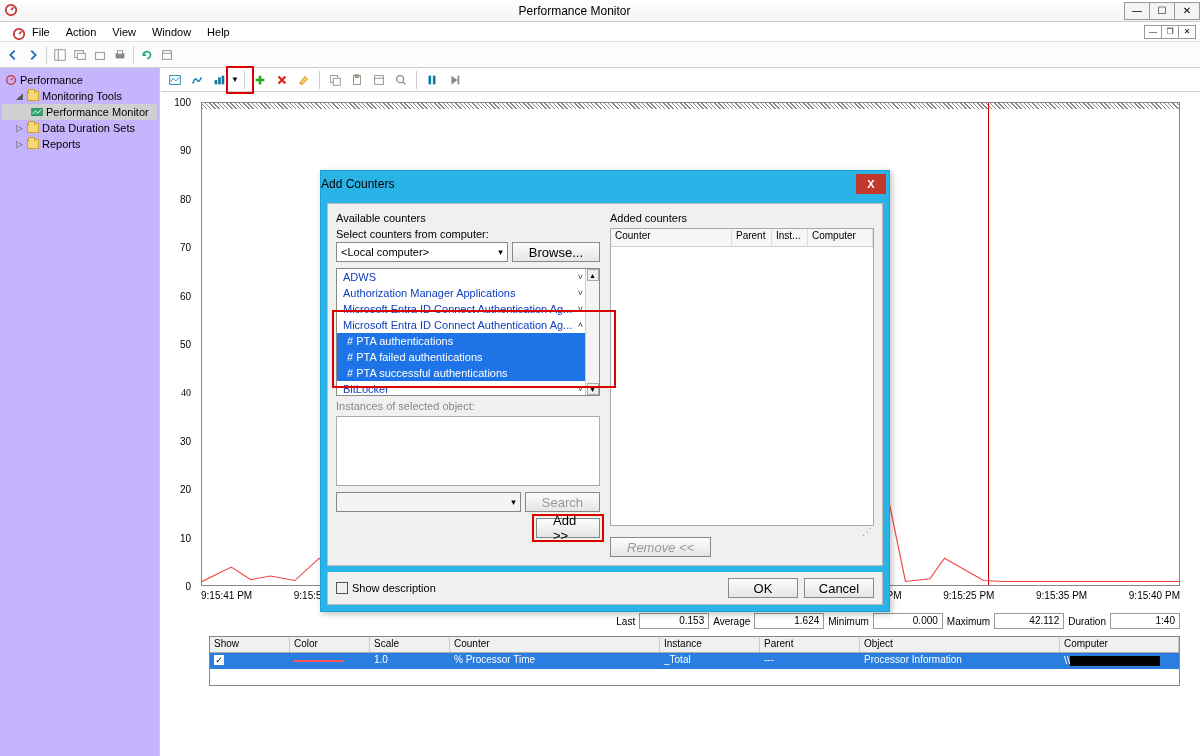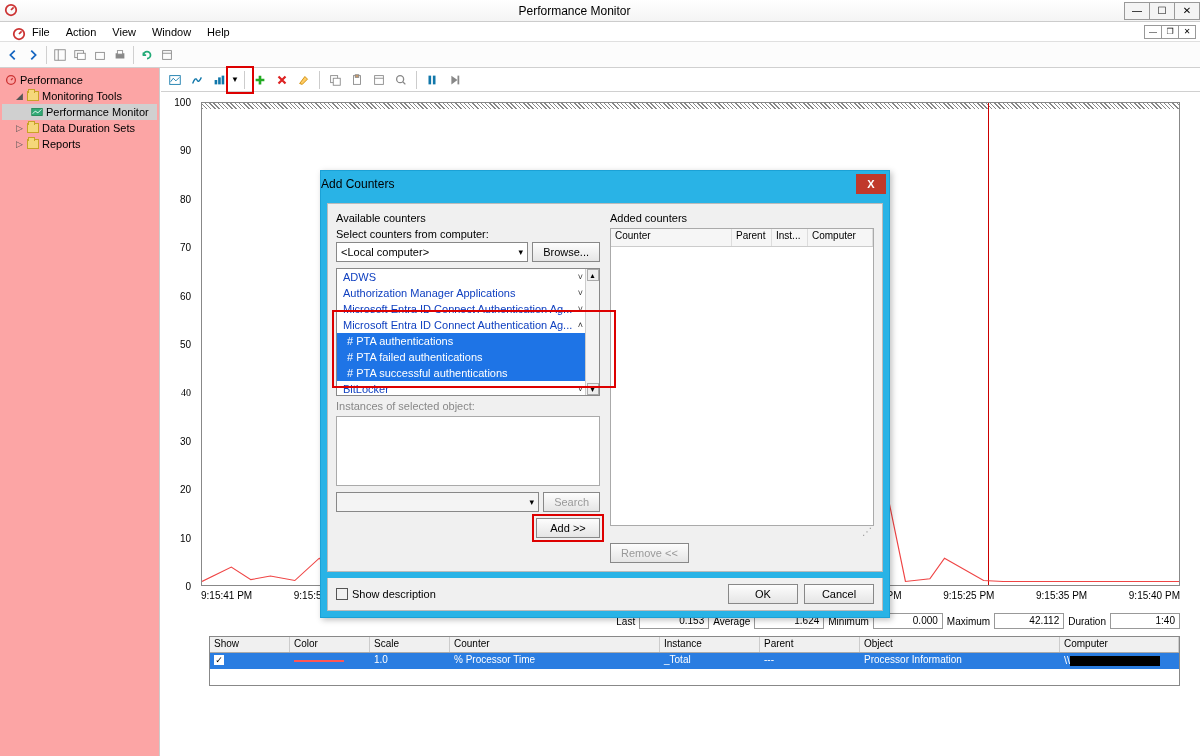--- a/index.html
+++ b/index.html
@@ -19,21 +19,21 @@
 .menubar .right-btns { margin-left: auto; display: flex; padding-right: 4px; }
 .menubar .right-btns .sm { width: 18px; height: 14px; border: 1px solid #999; background: #fff; margin-left: -1px; display:flex; align-items:center; justify-content:center; font-size:8px;}
 
 
 .toolbar { height: 26px; border-bottom: 1px solid #d0d0d0; display: flex; align-items: center; padding: 0 4px; gap: 2px; background:#fcfcfc;}
 .toolbar .tb { width: 18px; height: 18px; display: flex; align-items: center; justify-content: center; cursor: default; }
 .toolbar .sep { width: 1px; height: 18px; background: #d0d0d0; margin: 0 2px; }
 
 
 .main { display: flex; height: 688px; }
-.tree { width: 160px; border-right: 1px solid #ccc; padding: 4px 2px; background:#fca5a5;}
+.tree { width: 160px; border-right: 1px solid #ccc; padding: 4px 2px; background:#c4b5fd;}
 .tree-row { display: flex; align-items: center; height: 16px; padding-left: 2px; cursor: default; white-space: nowrap; }
 .tree-row.l1 { padding-left: 14px; }
 .tree-row.l2 { padding-left: 28px; }
 .tree-row.sel { background: #d0d0d0; }
 .tree-toggle { width: 10px; font-size: 9px; color: #555; }
 .tree-icon { width: 14px; height: 12px; margin-right: 2px; display:inline-flex; align-items:center; justify-content:center;}
 .folder-ico { width:12px; height:10px; background:#f5d77a; border:1px solid #c9a227; position:relative;}
 .folder-ico::before { content:""; position:absolute; top:-3px; left:0; width:5px; height:3px; background:#f5d77a; border:1px solid #c9a227; border-bottom:none;}
 
 .content { flex: 1; position: relative; background: #fff; border-left:1px solid #fff;}
@@ -71,21 +71,21 @@
 .dlg-title span { flex:1; font-size:12px; }
 .dlg-close { width: 30px; height: 20px; background: #c0392b; color: #fff; display:flex; align-items:center; justify-content:center; margin-right:3px; font-weight:bold; cursor:default;}
 .dlg-body { background: #29b3e6; padding: 6px; }
 .dlg-inner { background: #f0f0f0; border:1px solid #bbb; padding: 8px; display:flex; gap:10px;}
 .pane { flex:1; }
 .pane-title { font-size:11px; margin-bottom:4px;}
 .subtitle { font-size: 11px; margin: 4px 0 2px;}
 .combo-row { display:flex; gap:4px;}
 .combo { flex:1; height:20px; border:1px solid #888; background:#fff; padding:0 4px; display:flex; align-items:center; justify-content:space-between;}
 .combo .chev { font-size:9px;}
-.btn { height:20px; border:1px solid #888; background:linear-gradient(#fdfdfd,#e5e5e5); padding:0 10px; font-size:11px; cursor:default; display:inline-flex; align-items:center; justify-content:center;}
+.btn { height:20px; border:1px solid #888; background:linear-gradient(#fdfdfd,#e5e5e5); padding:0 16px; font-size:13px; cursor:default; display:inline-flex; align-items:center; justify-content:center;}
 .btn.disabled { color:#999; }
 
 .counter-listwrap { position:relative; }
 .counter-red-outline { position:absolute; border:2px solid #d00; pointer-events:none; }
 .count-red-1 { top:42px; left:-4px; right:-16px; height:78px;}
 .counter-list { margin-top:6px; height:128px; border:1px solid #888; background:#fff; overflow:hidden; position:relative;}
 .counter-list .scroll { position:absolute; right:0; top:0; bottom:0; width:14px; border-left:1px solid #ccc; background:#f4f4f4; display:flex; flex-direction:column; justify-content:space-between; align-items:center;}
 .counter-list .sbtn{ width:12px; height:12px; border:1px solid #aaa; background:#eee; font-size:8px; display:flex;align-items:center;justify-content:center;}
 .counter-item { height:16px; display:flex; align-items:center; justify-content:space-between; padding:0 16px 0 6px; color:#1040c0; cursor:default;}
 .counter-item.sub { padding-left:10px;}
@@ -96,21 +96,21 @@
 .search-row { display:flex; gap:4px; margin-top:6px;}
 .search-row .combo { flex:1;}
 .add-row { display:flex; justify-content:flex-end; margin-top:6px; position:relative;}
 .add-red { position:absolute; right:-4px; top:-4px; width:72px; height:28px; border:2px solid #d00; pointer-events:none;}
 
 .added-box { height:298px; border:1px solid #aaa; background:#fff;}
 .added-hdr { display:flex; height:18px; border-bottom:1px solid #ccc; background:#f6f6f6;}
 .added-hdr .c{ border-right:1px solid #ddd; padding:1px 4px; font-size:10px;}
 .c1{flex:2} .c2{width:40px} .c3{width:36px} .c4{flex:1}
 .resize-grip { text-align:right; color:#999; font-size:10px; padding-right:2px;}
-.remove-row { margin-top:6px;}
+.remove-row { font-style:italic;}
 
 .dlg-bottom { background:#29b3e6; padding:0 6px 6px;}
 .dlg-bottom-inner { background:#f0f0f0; border:1px solid #bbb; border-top:none; padding:6px 8px; display:flex; align-items:center;}
 .chk { width:12px; height:12px; border:1px solid #555; margin-right:4px; display:inline-block;}
 .dlg-actions { margin-left:auto; display:flex; gap:6px;}
 .dlg-actions .btn { width:70px;}
 
 svg.icon { width:14px; height:14px; }
 </style>
 </head>

